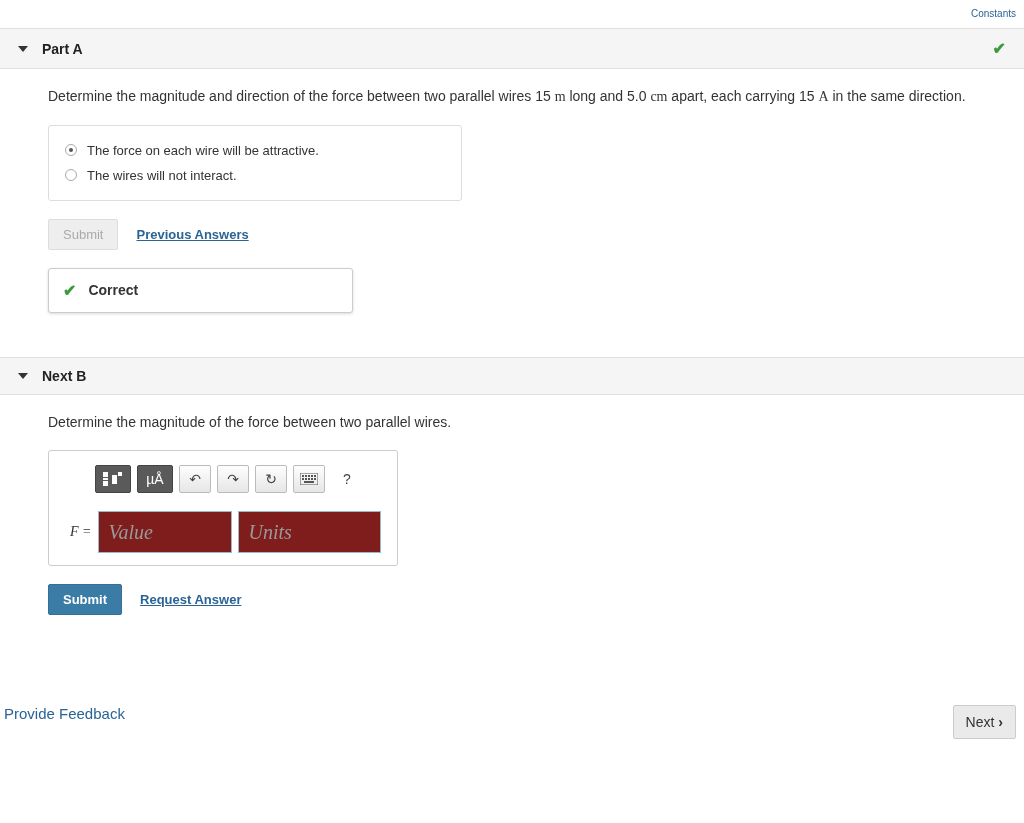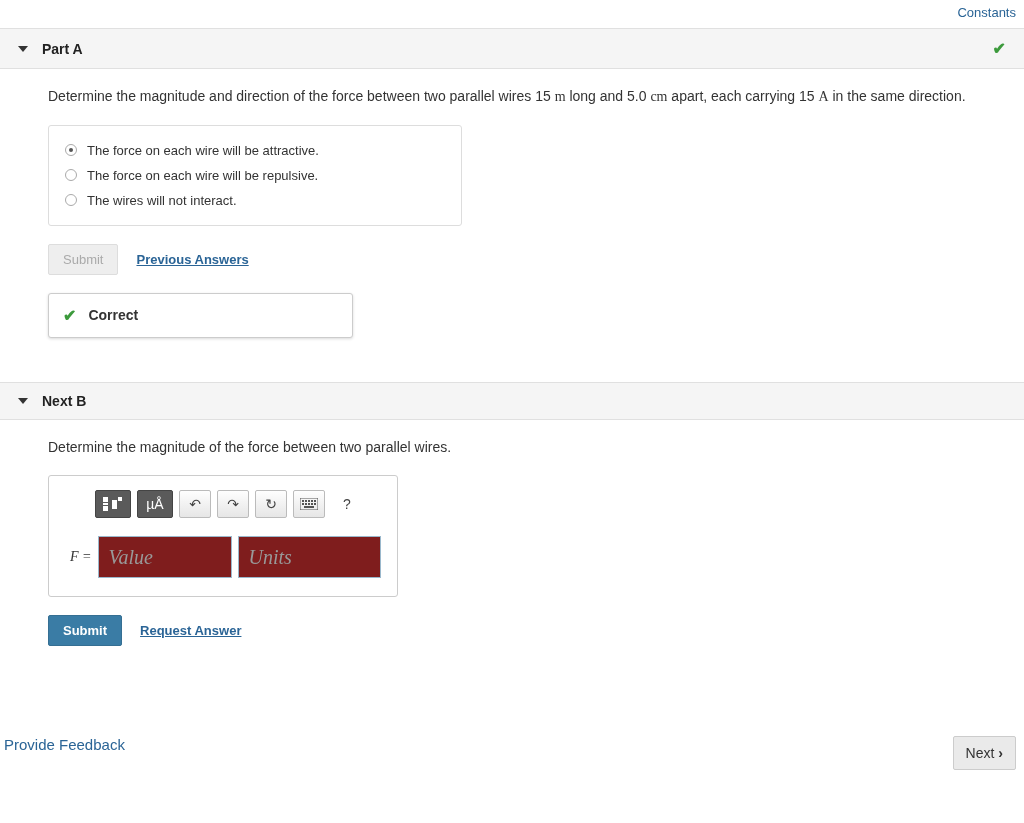--- a/index.html
+++ b/index.html
@@ -12,21 +12,21 @@
     background: #fff;
     width: 1024px;
   }
   .top-link {
     text-align: right;
     padding: 4px 8px 8px;
   }
   .top-link a {
     color: #2a6496;
     text-decoration: none;
-    font-size: 13px;
+    font-size: 10px;
   }
   .part-header {
     background: #f5f5f5;
     border-top: 1px solid #e0e0e0;
     border-bottom: 1px solid #e0e0e0;
     padding: 10px 18px;
     display: flex;
     align-items: center;
     justify-content: space-between;
   }
@@ -141,21 +141,21 @@
   }
   .instruct-bold {
     font-weight: bold;
     margin-top: 12px;
     margin-bottom: 16px;
   }
   .answer-box {
     border: 1px solid #ccc;
     border-radius: 3px;
     width: 350px;
-    padding: 14px 16px 18px 16px;
+    padding: 14px 16px 12px 16px;
     margin-bottom: 18px;
   }
   .toolbar {
     display: flex;
     align-items: center;
     gap: 6px;
     margin-bottom: 18px;
     margin-left: 30px;
   }
   .tool-btn {
@@ -252,24 +252,20 @@
   <div class="prompt">
     <span>Determine the magnitude and direction of the force between two parallel wires 15 </span><span class="mono">m</span><span> long and 5.0 </span><span class="mono">cm</span><span>   apart, each carrying 15 </span><span class="mono">A</span><span> in the same direction.</span>
   </div>
 
   <div class="radio-box">
     <div class="radio-row">
       <span class="radio-outer">
           <span class="radio-inner"></span>
         </span>
       <span class="radio-label">The force on each wire will be attractive.</span>
-    </div>
-    <div class="radio-row">
-      <span class="radio-outer"></span>
-      <span class="radio-label">The force on each wire will be repulsive.</span>
     </div>
     <div class="radio-row">
       <span class="radio-outer"></span>
       <span class="radio-label">The wires will not interact.</span>
     </div>
   </div>
 
   <div class="button-row">
     <button class="btn btn-disabled">Submit</button>
     <span class="linklike">Previous Answers</span>

